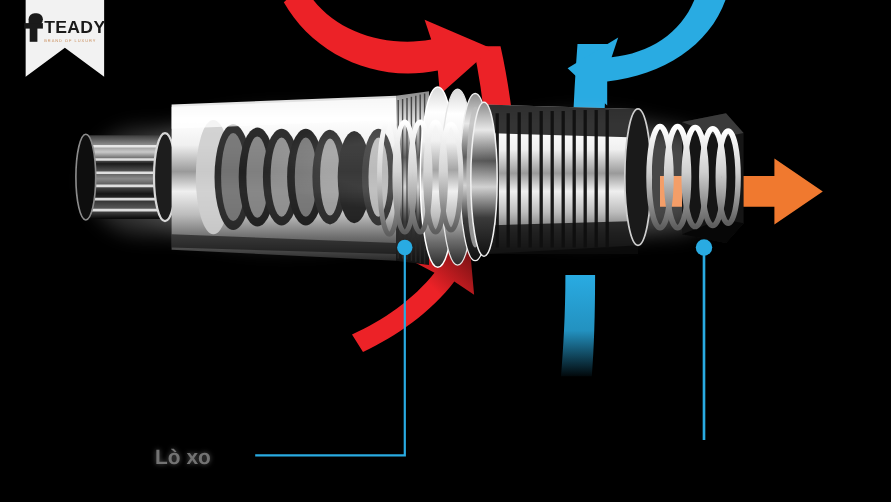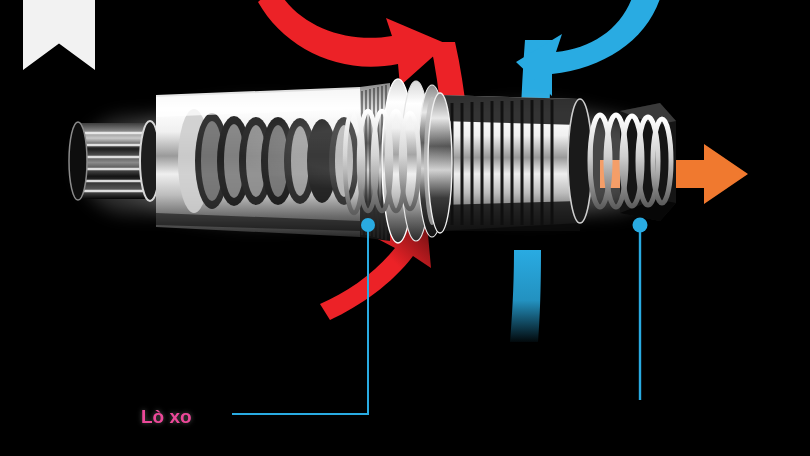--- a/index.html
+++ b/index.html
@@ -110,21 +110,21 @@
     height: 100%;
     filter: blur(0px);
   }
 
   
   .callout-label {
     position: absolute;
     font-family: "Liberation Sans", sans-serif;
     font-weight: bold;
     font-size: 19px;
-    color: #ec4899;
+    color: #737373;
     white-space: nowrap;
     text-shadow: 0 0 5px rgba(255,255,255,0.35);
   }
   #label-spring { left: 141px; top: 406px; }
   #label-sma    { left: 395px; top: 406px; }
 
   .leader-layer {
     position: absolute;
     left: 0; top: 0;
     width: 810px; height: 456px;
@@ -354,14 +354,25 @@
     <circle cx="368" cy="225" r="7" fill="#29abe2"></circle>
 
     <path d="M 640 225 L 640 400" fill="none" stroke="#29abe2" stroke-width="2.4"></path>
     <circle cx="640" cy="225" r="7.5" fill="#29abe2"></circle>
   </svg>
 
   <div id="label-spring" class="callout-label">Lò xo</div>
 
 
   <div class="logo-ribbon"></div>
+  <div class="logo-inner">
+    <div class="logo-mark">
+      <div class="leaf"></div>
+      <div class="stem-top"></div>
+      <div class="stem-body"></div>
+    </div>
+    <div class="logo-text-wrap">
+      <div class="logo-word">TEADY</div>
+      <div class="logo-tag">BRAND OF LUXURY</div>
+    </div>
+  </div>
 
 </div>
 
 </body></html>

